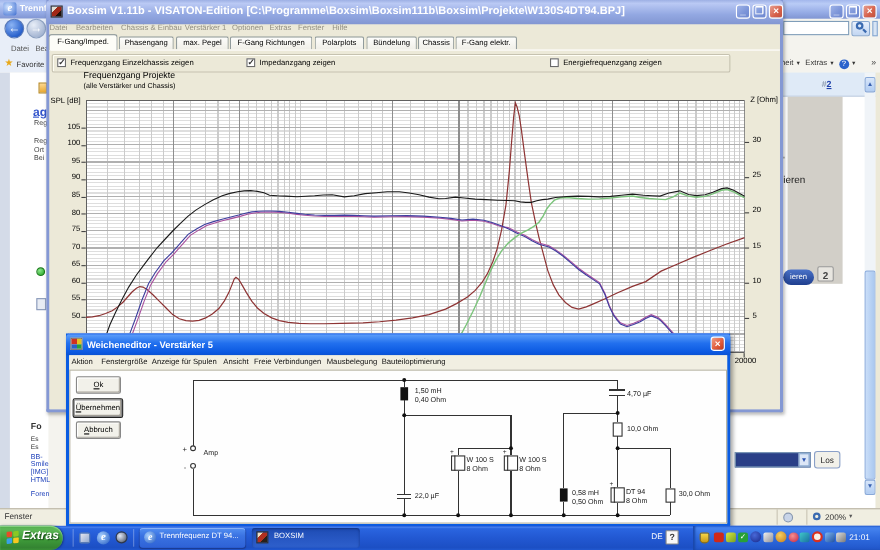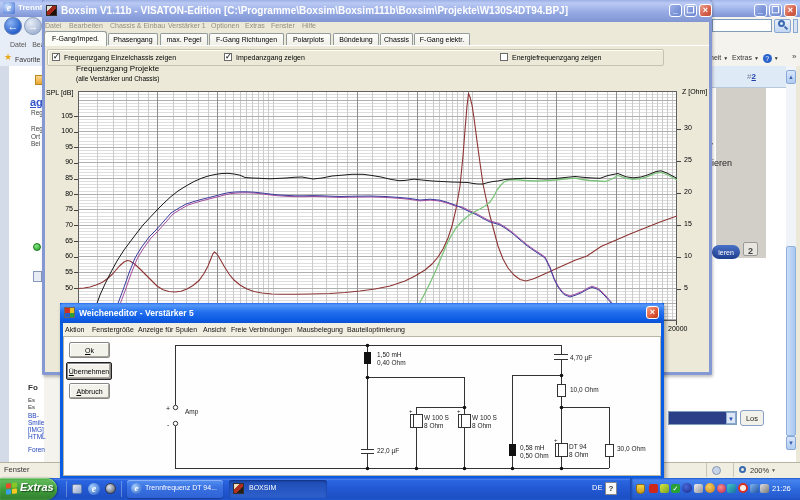--- a/index.html
+++ b/index.html
@@ -460,14 +460,14 @@
   <div class="ab" style="left:660px;top:6px;width:9px;height:9px;background:linear-gradient(135deg,#d8e840,#78a020);border-radius:2px"></div>
   <div class="ab" style="left:671px;top:6px;width:9px;height:9px;background:#28a038;border-radius:2px;color:#fff;font-size:7px;line-height:9px;text-align:center">✓</div>
   <div class="ab" style="left:682px;top:5px;width:10px;height:10px;background:radial-gradient(circle at 40% 35%,#4868d8,#182888);border-radius:50%"></div>
   <div class="ab" style="left:694px;top:6px;width:9px;height:9px;background:linear-gradient(135deg,#f0f0f0,#909098);border-radius:2px"></div>
   <div class="ab" style="left:705px;top:5px;width:10px;height:10px;background:radial-gradient(circle at 40% 35%,#f8d060,#c07818);border-radius:50%"></div>
   <div class="ab" style="left:717px;top:6px;width:9px;height:9px;background:radial-gradient(circle at 40% 35%,#f89090,#c02040);border-radius:50%"></div>
   <div class="ab" style="left:727px;top:6px;width:9px;height:9px;background:linear-gradient(135deg,#40c8c8,#1870a0);border-radius:2px"></div>
   <div class="ab" style="left:738px;top:5px;width:10px;height:10px;border:2px solid #d83020;border-radius:50%;background:#f8f0e8"></div>
   <div class="ab" style="left:750px;top:6px;width:9px;height:9px;background:linear-gradient(135deg,#80b8f0,#2050a0);border-radius:2px"></div>
   <div class="ab" style="left:760px;top:6px;width:9px;height:9px;background:linear-gradient(135deg,#e0e0e0,#787878);border-radius:2px"></div>
-  <div class="ab" style="left:772px;top:6px;color:#fff;font-size:7.5px">21:26</div>
+  <div class="ab" style="left:772px;top:6px;color:#fff;font-size:7.5px">21:01</div>
 </div>
 
 </body></html>

